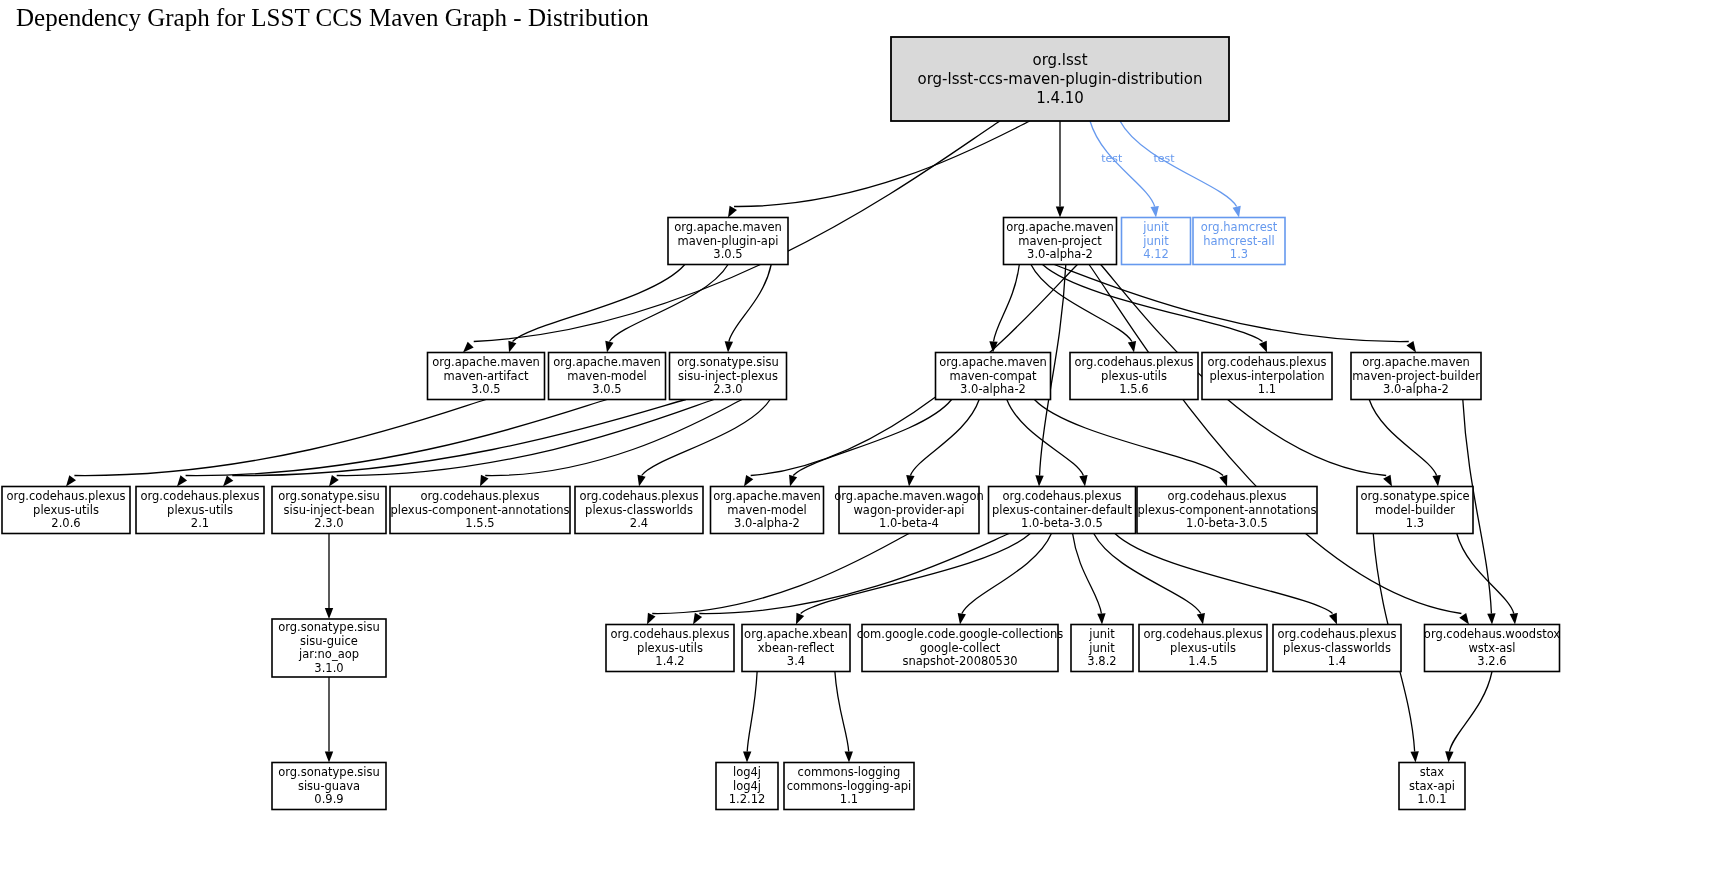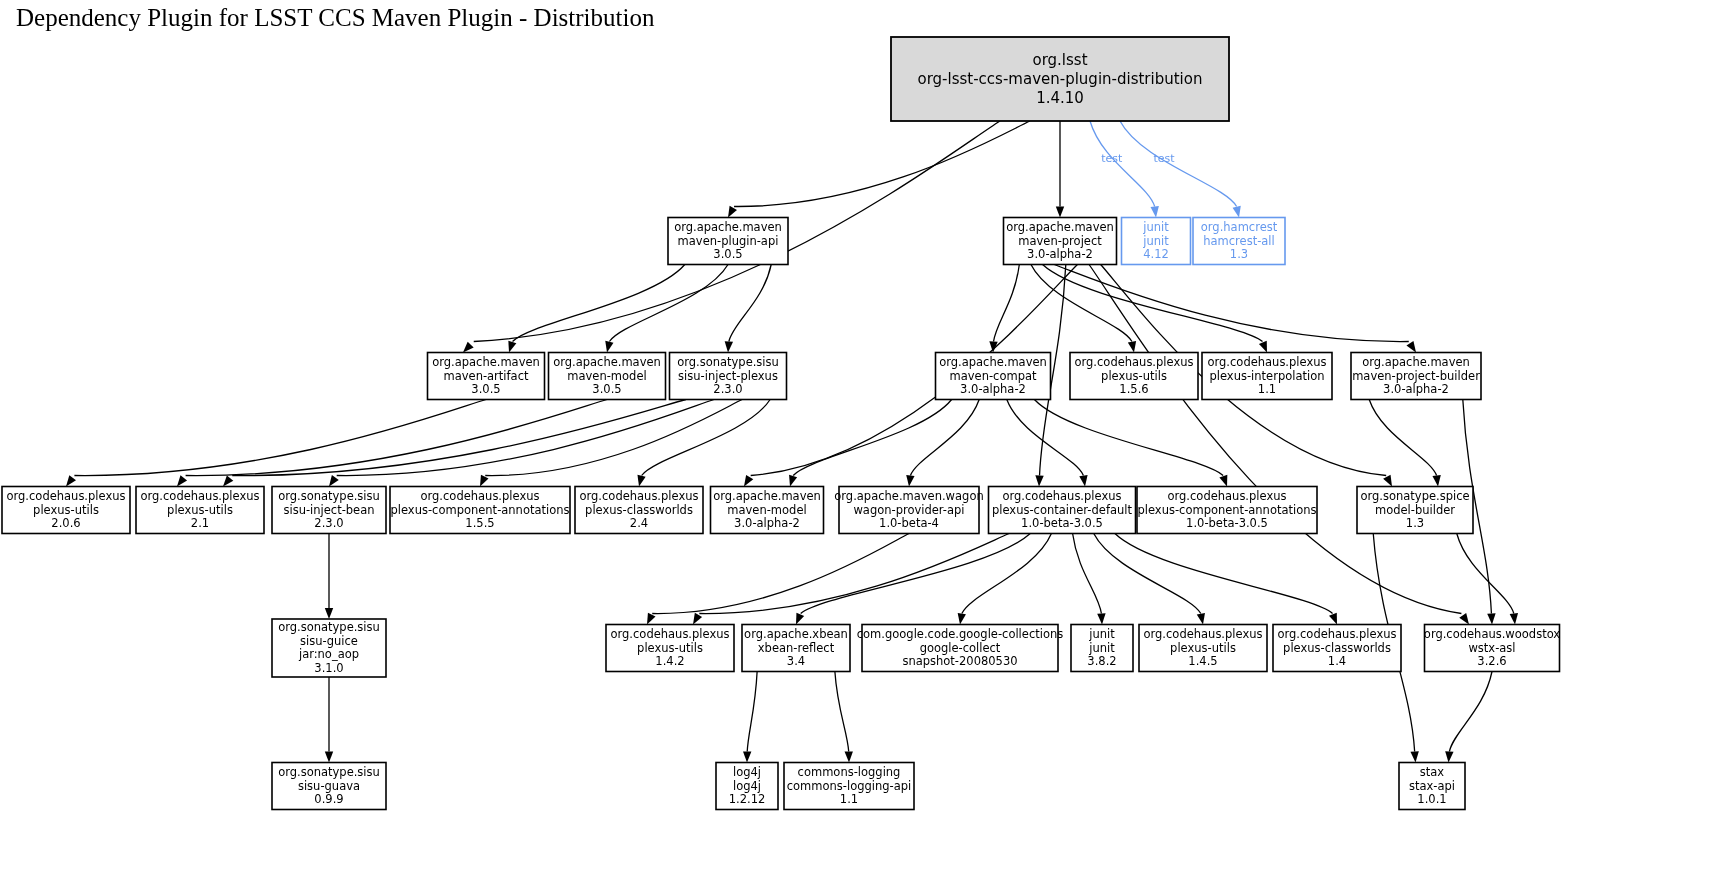--- a/index.html
+++ b/index.html
@@ -79,21 +79,21 @@
     font-size: 11px;
     fill: #6699ee;
     text-anchor: middle;
   }
 </style>
 </head>
 <body>
 
 <div id="page">
 
-  <div id="graph-title">Dependency Plugin for LSST CCS Maven Plugin - Distribution</div>
+  <div id="graph-title">Dependency Graph for LSST CCS Maven Graph - Distribution</div>
 
   <svg class="graph-canvas" viewBox="0 0 1723 893" xmlns="http://www.w3.org/2000/svg">
 
     <g id="edges-layer">
         <path d="M 1000 121 C 935.56 162.67000000000002, 720.76 329.35, 473.74 341.5" class="edge"></path>
         <path d="M 463 352.5 L 467.67945025846365 341.6952443211998 L 473.6897533427289 347.56348569620064 Z" class="arrow-head"></path>
         <path d="M 1030 121 C 993.76 138.37, 872.96 207.85, 734.04 206.5" class="edge"></path>
         <path d="M 728 217.5 L 729.6128560175523 205.83643727385817 L 736.9758943585525 209.8794146901891 Z" class="arrow-head"></path>
         <path d="M 1060 121 C 1060 161.53, 1060 184.69, 1060 206.5" class="edge"></path>
         <path d="M 1060 217.5 L 1055.8 206.5 L 1064.2 206.5 Z" class="arrow-head"></path>

